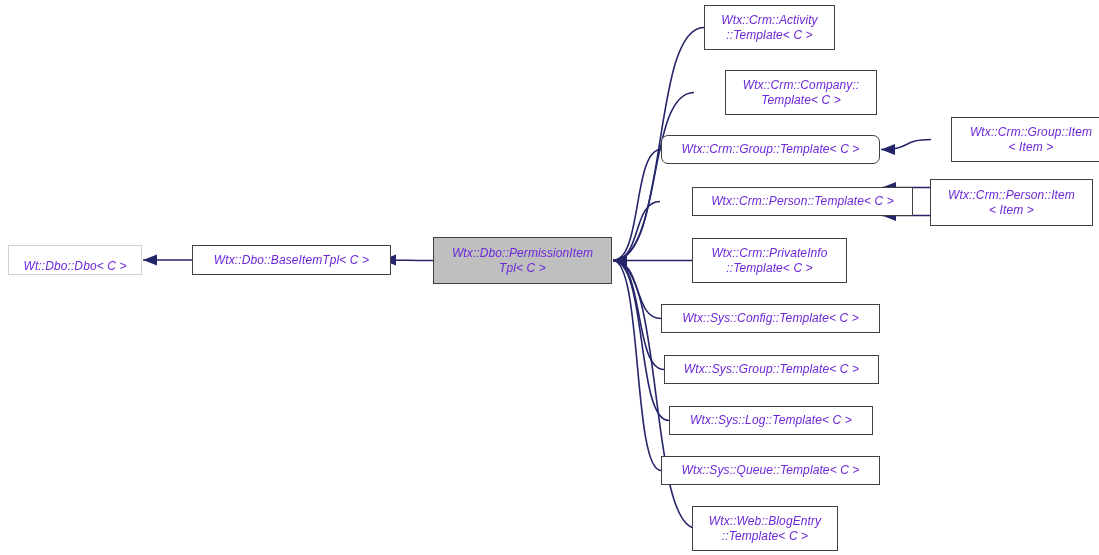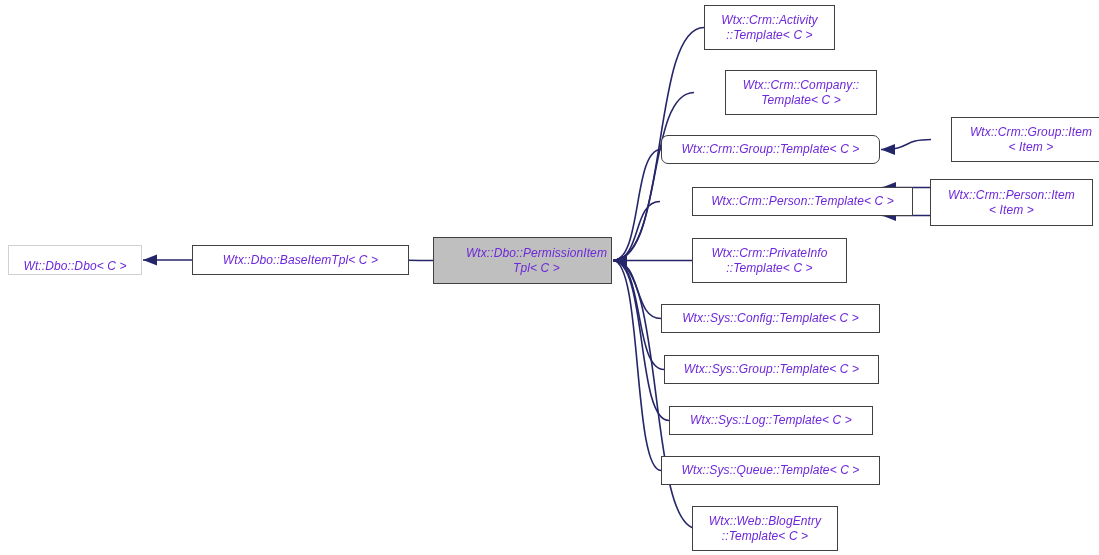--- a/index.html
+++ b/index.html
@@ -92,22 +92,22 @@
         <polygon points="613,260.5 627,266.1 627,254.9"></polygon>
         <polygon points="613,260.5 627,266.1 627,254.9"></polygon>
         <polygon points="881,149.5 895,155.1 895,143.9"></polygon>
         <polygon points="882,187.5 896,193.1 896,181.9"></polygon>
         <polygon points="882,215.5 896,221.1 896,209.9"></polygon>
       </g>
   </svg>
 
   <div id="node-layer">
       <div class="node external" style="left: 8px; top: 245px; width: 134px; height: 30px;"><span class="node-label">Wt::Dbo::Dbo&lt; C &gt;</span></div>
-      <div class="node" style="left: 192px; top: 245px; width: 217px; height: 30px;"><span class="node-label">Wtx::Dbo::BaseItemTpl&lt; C &gt;</span></div>
-      <div class="node current" style="left: 433px; top: 237px; width: 179px; height: 47px; justify-content: flex-end;"><span class="node-label">Wtx::Dbo::PermissionItem
+      <div class="node" style="left: 192px; top: 245px; width: 199px; height: 30px;"><span class="node-label">Wtx::Dbo::BaseItemTpl&lt; C &gt;</span></div>
+      <div class="node current" style="left: 433px; top: 237px; width: 179px; height: 47px;"><span class="node-label">Wtx::Dbo::PermissionItem
 Tpl&lt; C &gt;</span></div>
       <div class="node" style="left: 704px; top: 5px; width: 131px; height: 45px;"><span class="node-label">Wtx::Crm::Activity
 ::Template&lt; C &gt;</span></div>
       <div class="node" style="left: 694px; top: 70px; width: 152px; height: 45px; margin-left: 31px;"><span class="node-label">Wtx::Crm::Company::
 Template&lt; C &gt;</span></div>
       <div class="node" style="left: 661px; top: 135px; width: 219px; height: 29px; border-radius: 7px;"><span class="node-label">Wtx::Crm::Group::Template&lt; C &gt;</span></div>
       <div class="node" style="left: 660px; top: 187px; width: 221px; height: 29px; margin-left: 32px;"><span class="node-label">Wtx::Crm::Person::Template&lt; C &gt;</span></div>
       <div class="node" style="left: 692px; top: 238px; width: 155px; height: 45px;"><span class="node-label">Wtx::Crm::PrivateInfo
 ::Template&lt; C &gt;</span></div>
       <div class="node" style="left: 661px; top: 304px; width: 219px; height: 29px;"><span class="node-label">Wtx::Sys::Config::Template&lt; C &gt;</span></div>

